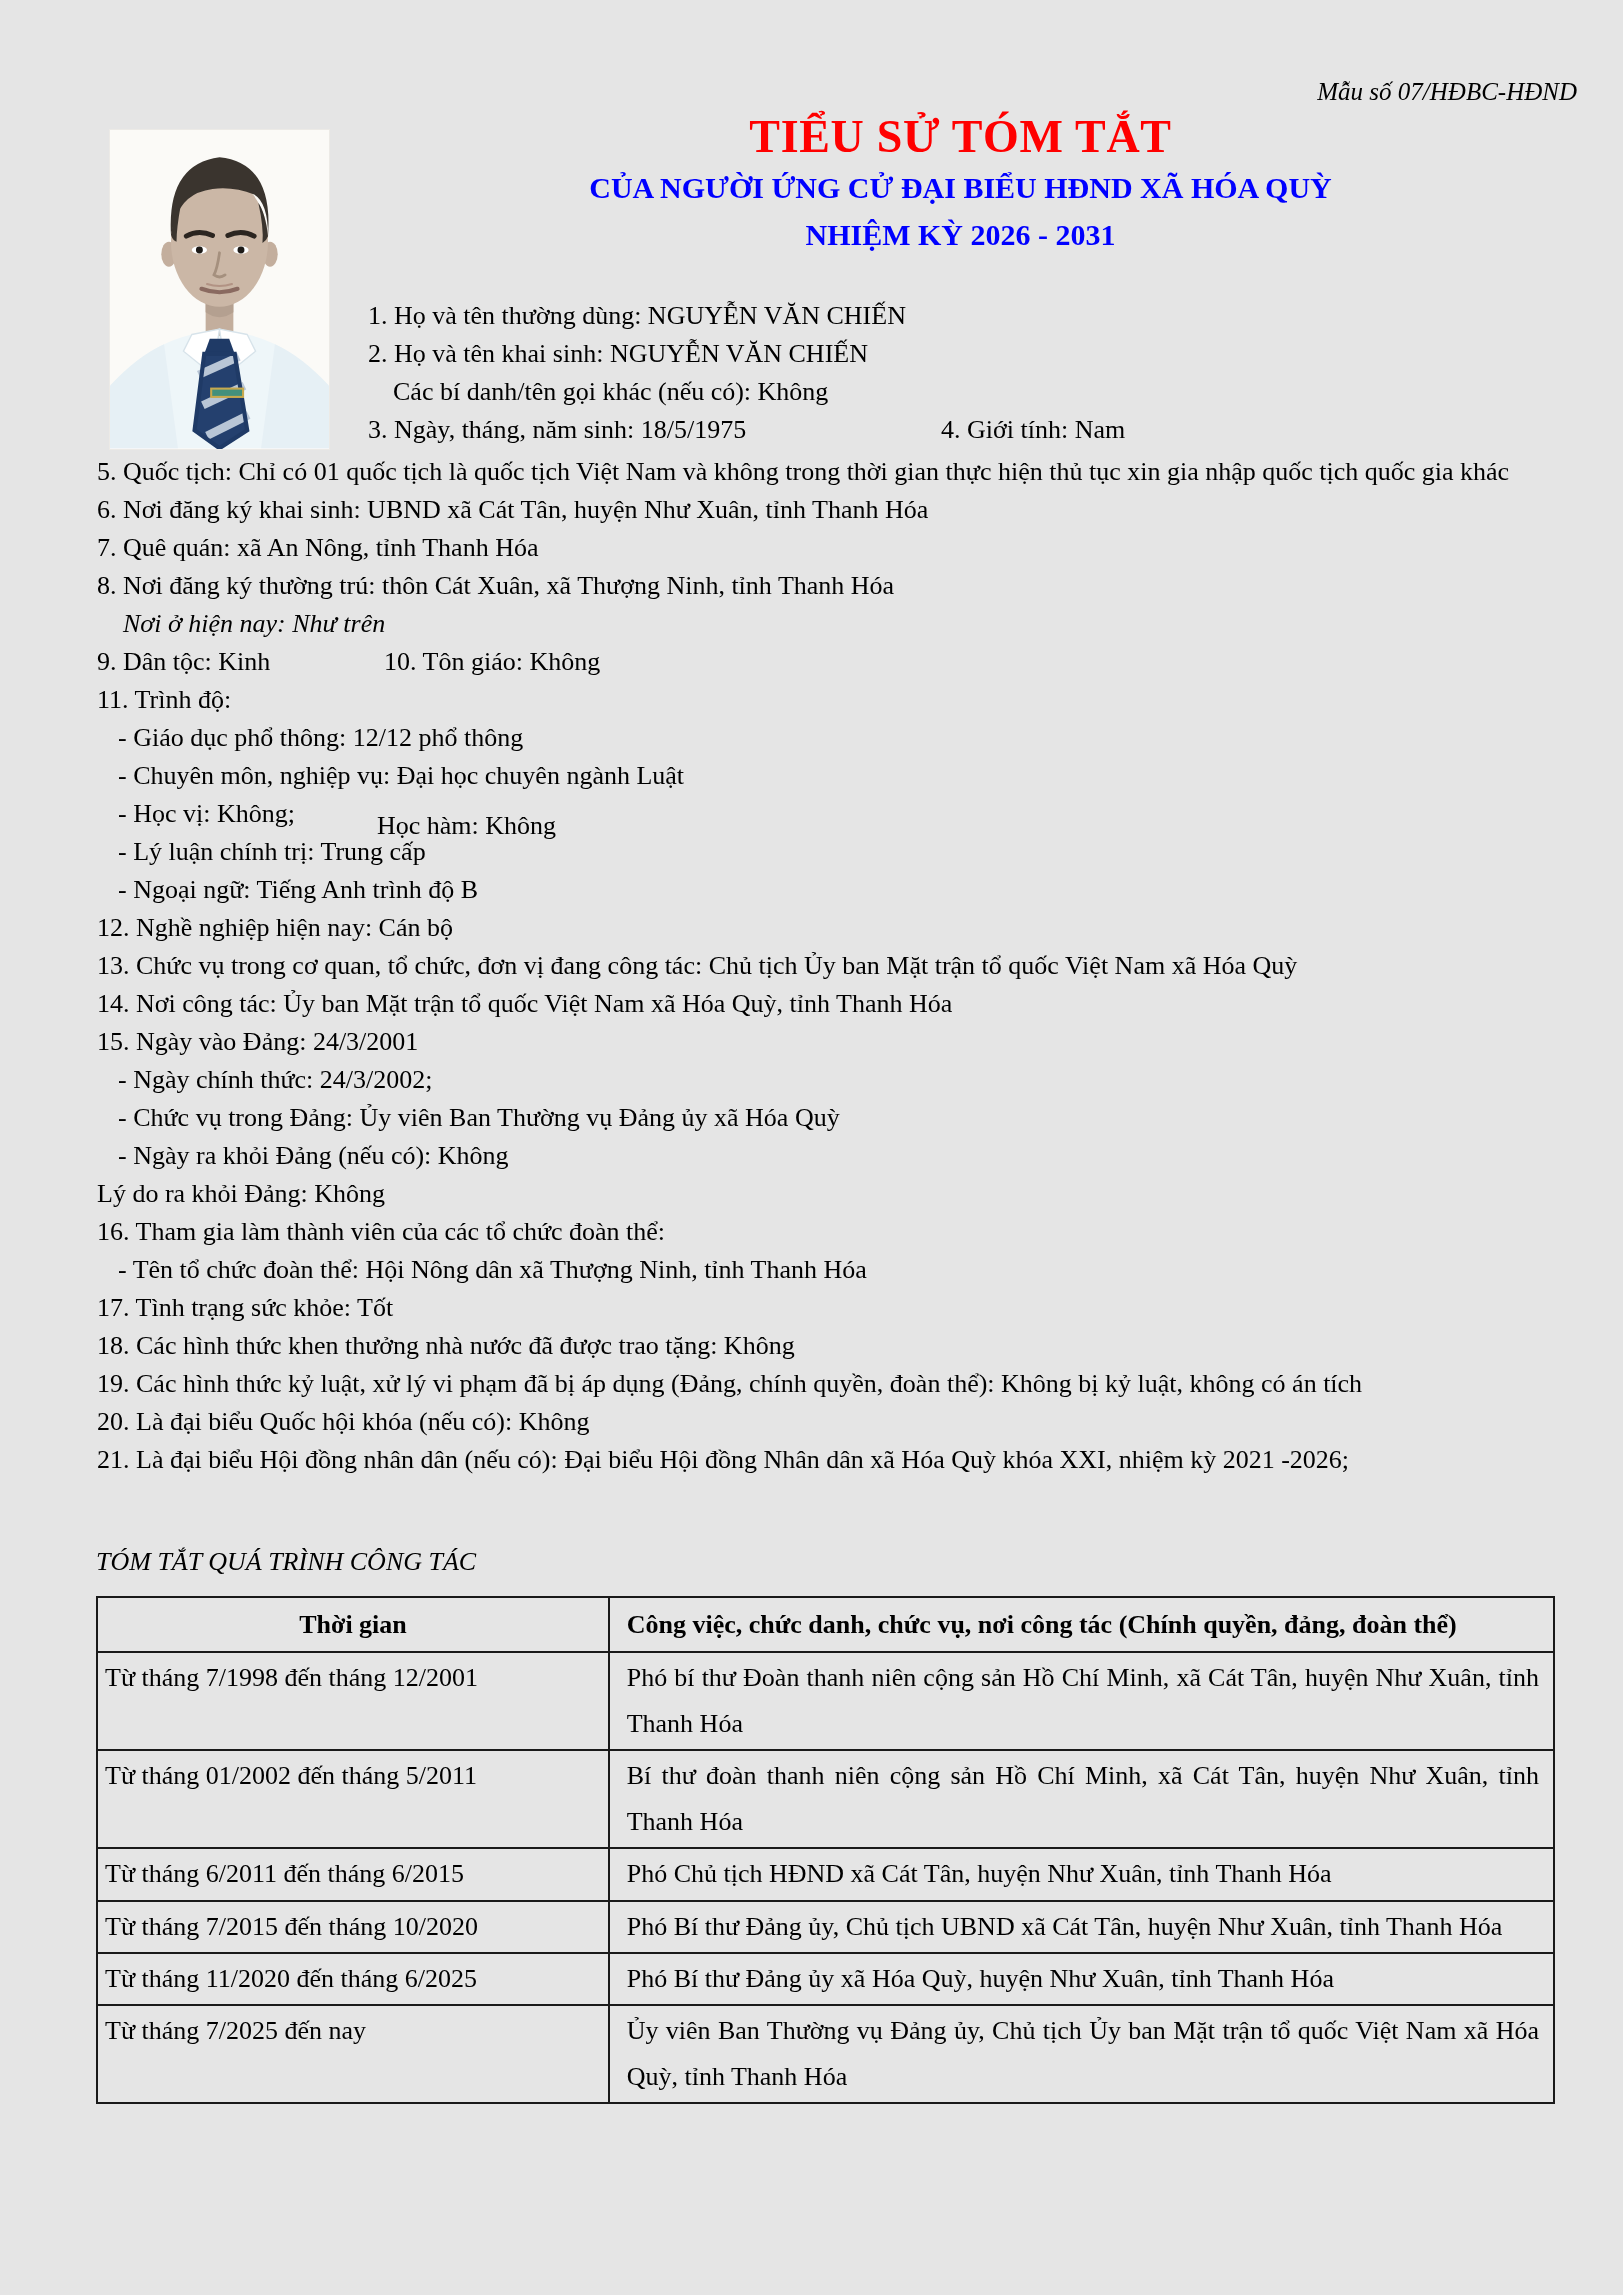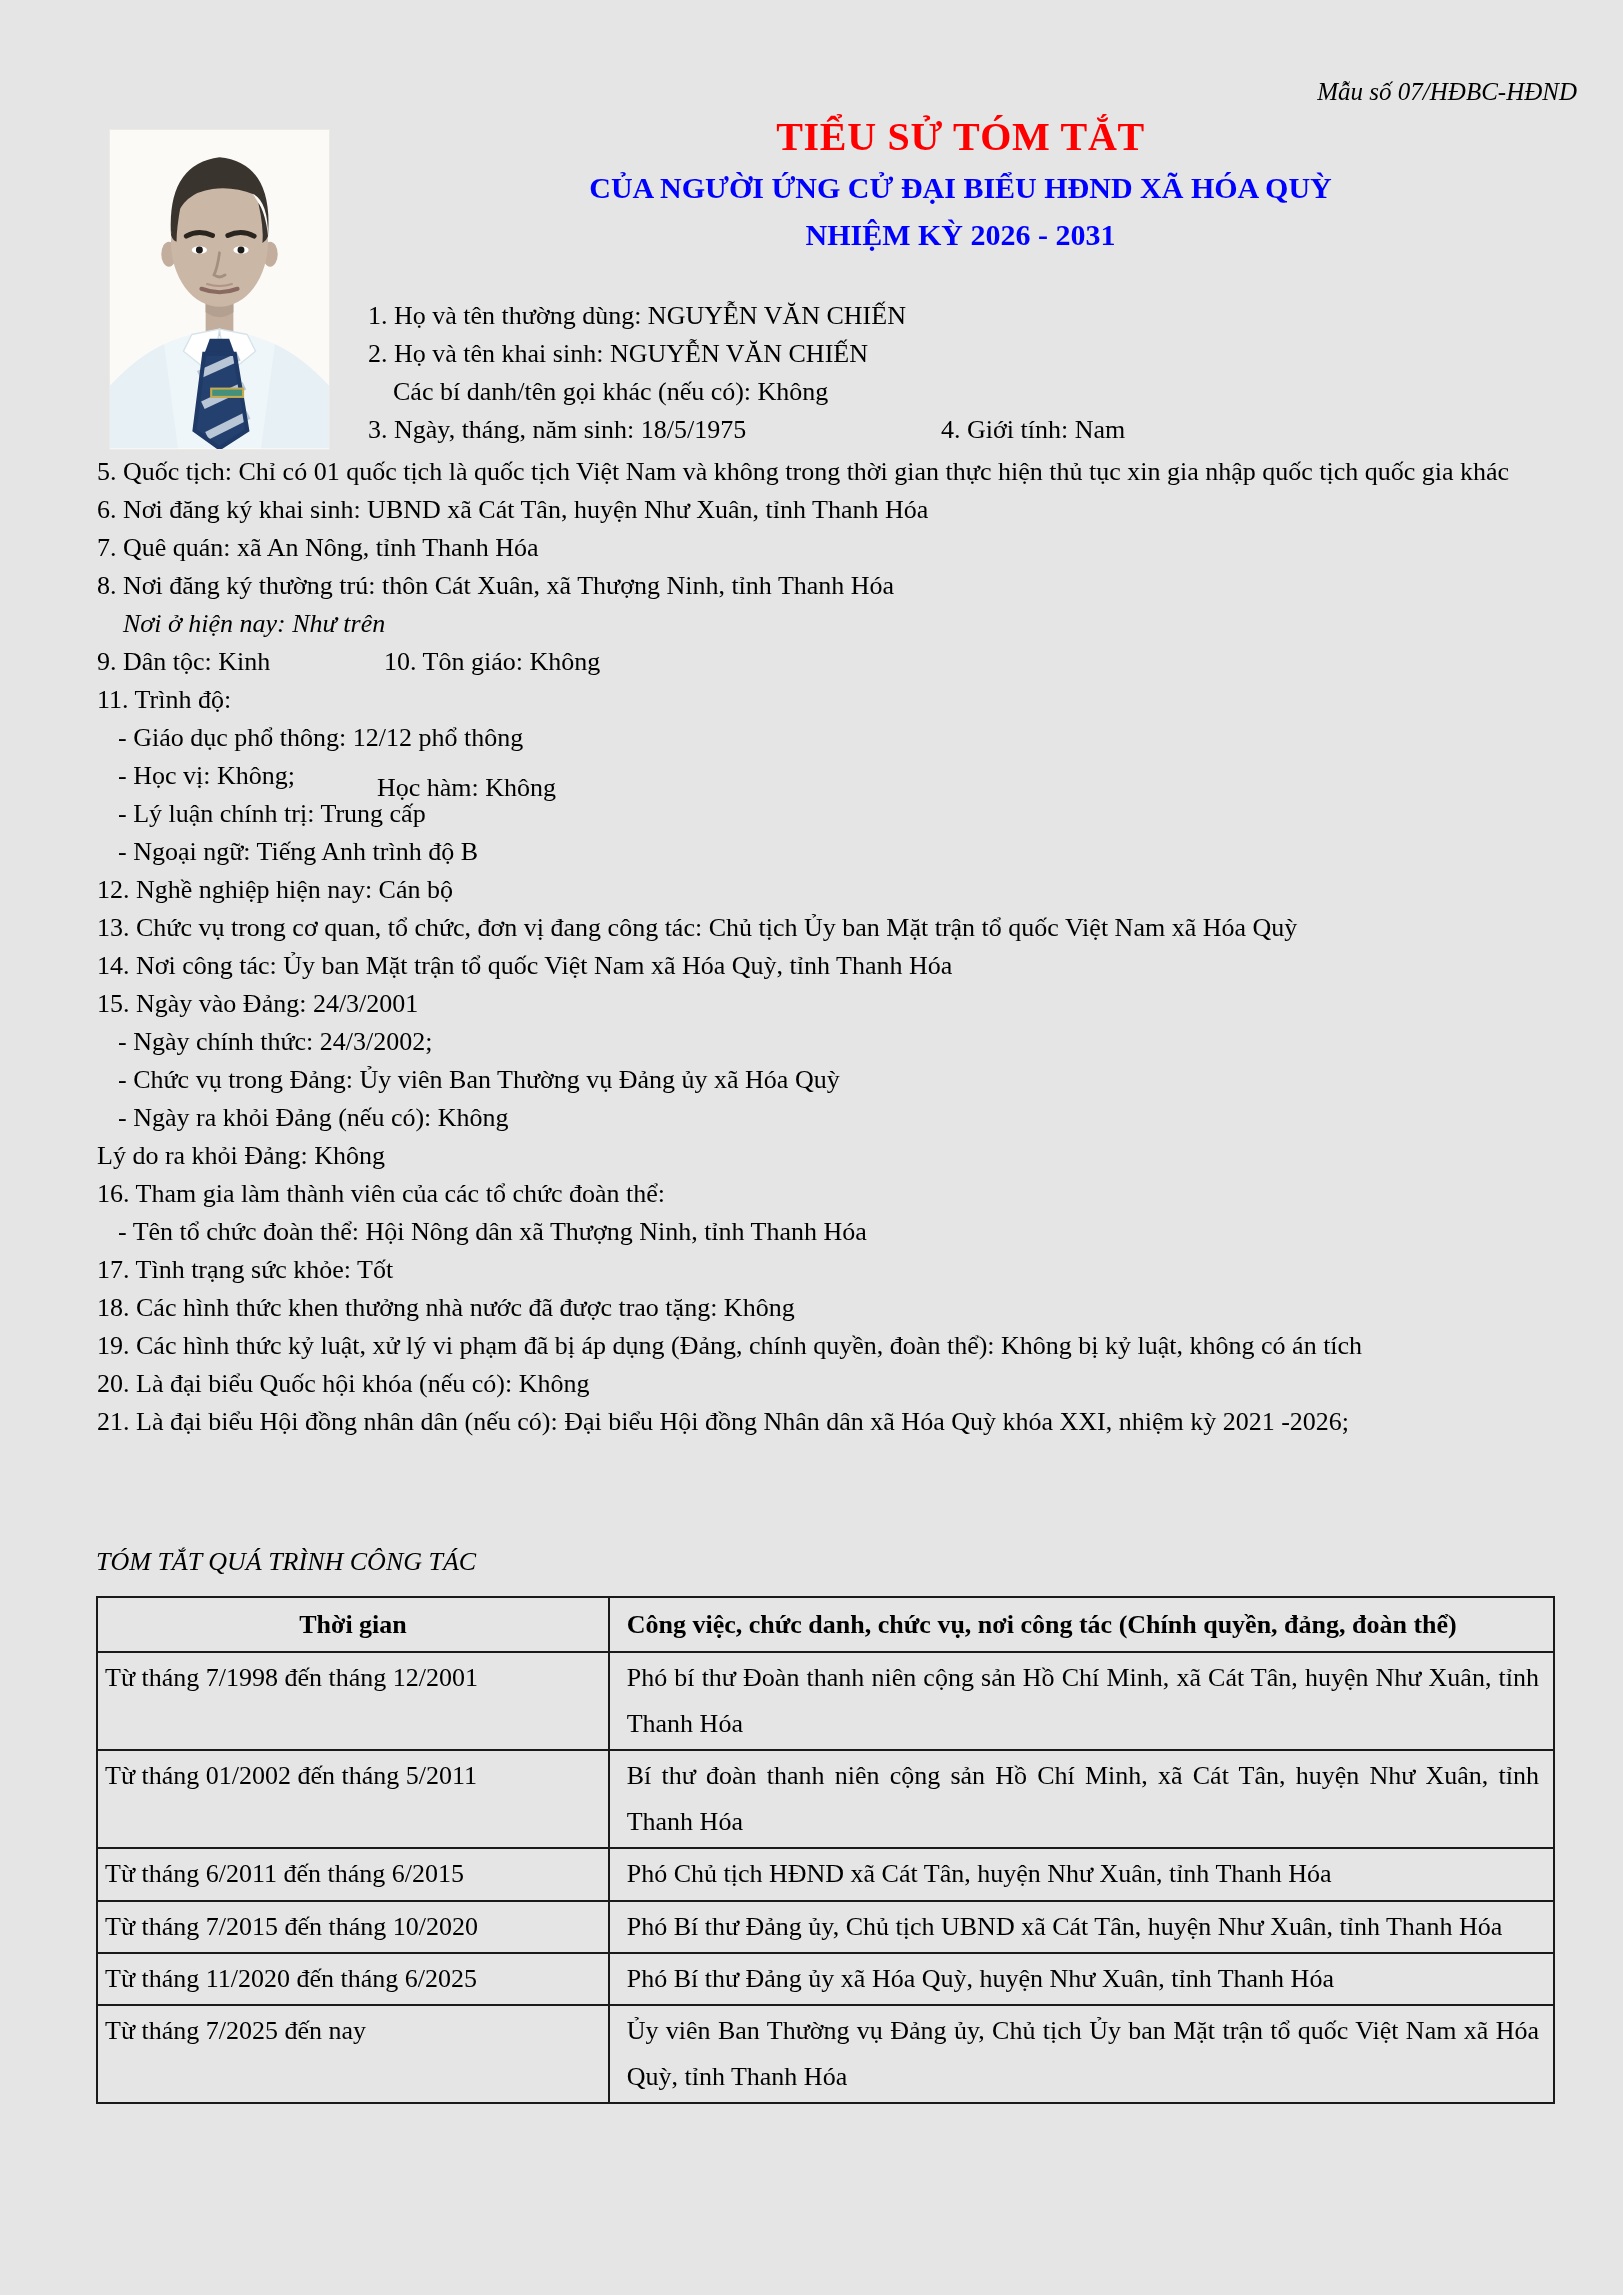--- a/index.html
+++ b/index.html
@@ -15,21 +15,21 @@
     font-style:italic;font-size:25px;white-space:nowrap;
   }
   
   .photo{
     position:absolute;left:110px;top:130px;width:219px;height:319px;
     background:#fbfaf7;outline:0.7px solid #eceae6;
   }
   .photo svg{display:block;width:100%;height:100%;}
   
   .head-block{position:absolute;left:341px;right:43px;top:117px;text-align:center;}
-  .head-title{font-weight:bold;font-size:40px;line-height:40px;letter-spacing:0.7px;}
+  .head-title{font-weight:bold;font-size:46px;line-height:40px;letter-spacing:0.7px;}
   .head-sub{font-weight:bold;font-size:30px;line-height:39px;margin-top:11px;}
   .head-term{font-weight:bold;font-size:30px;line-height:39px;margin-top:8.3px;}
   
   .personal{position:absolute;left:368px;top:297px;right:28px;}
   .p-row{position:relative;height:38px;line-height:38px;white-space:nowrap;}
   .p-ind{padding-left:25px;}
   .seg-gender{position:absolute;left:573px;top:0;}
   
   .details{position:absolute;left:97px;top:453px;right:28px;}
   .row{position:relative;height:38px;line-height:38px;white-space:nowrap;}
@@ -131,20 +131,21 @@
     <div class="row">6. Nơi đăng ký khai sinh: UBND xã Cát Tân, huyện Như Xuân, tỉnh Thanh Hóa</div>
     <div class="row">7. Quê quán: xã An Nông, tỉnh Thanh Hóa</div>
     <div class="row">8. Nơi đăng ký thường trú: thôn Cát Xuân, xã Thượng Ninh, tỉnh Thanh Hóa</div>
     <div class="row ind-a">Nơi ở hiện nay: Như trên</div>
     <div class="row">
       <span>9. Dân tộc: Kinh</span>
       <span class="seg-religion">10. Tôn giáo: Không</span>
     </div>
     <div class="row">11. Trình độ:</div>
     <div class="row ind-b">- Giáo dục phổ thông: 12/12 phổ thông</div>
+    <div class="row ind-b">- Chuyên môn, nghiệp vụ: Đại học chuyên ngành Luật</div>
     <div class="row ind-b">
       <span>- Học vị: Không;</span>
       <span class="seg-hocham">Học hàm: Không</span>
     </div>
     <div class="row ind-b">- Lý luận chính trị: Trung cấp</div>
     <div class="row ind-b">- Ngoại ngữ: Tiếng Anh trình độ B</div>
     <div class="row">12. Nghề nghiệp hiện nay: Cán bộ</div>
     <div class="row">13. Chức vụ trong cơ quan, tổ chức, đơn vị đang công tác: Chủ tịch Ủy ban Mặt trận tổ quốc Việt Nam xã Hóa Quỳ</div>
     <div class="row">14. Nơi công tác: Ủy ban Mặt trận tổ quốc Việt Nam xã Hóa Quỳ, tỉnh Thanh Hóa</div>
     <div class="row">15. Ngày vào Đảng: 24/3/2001</div>

